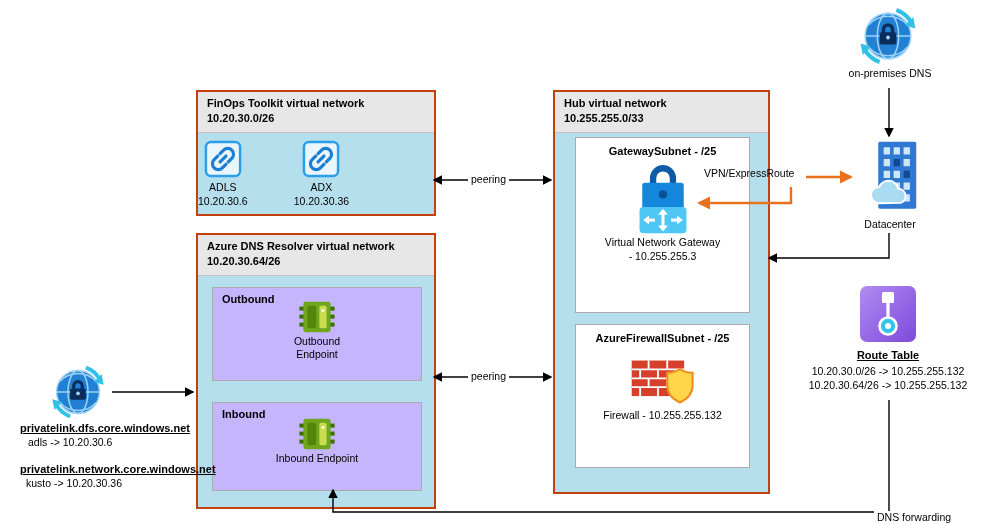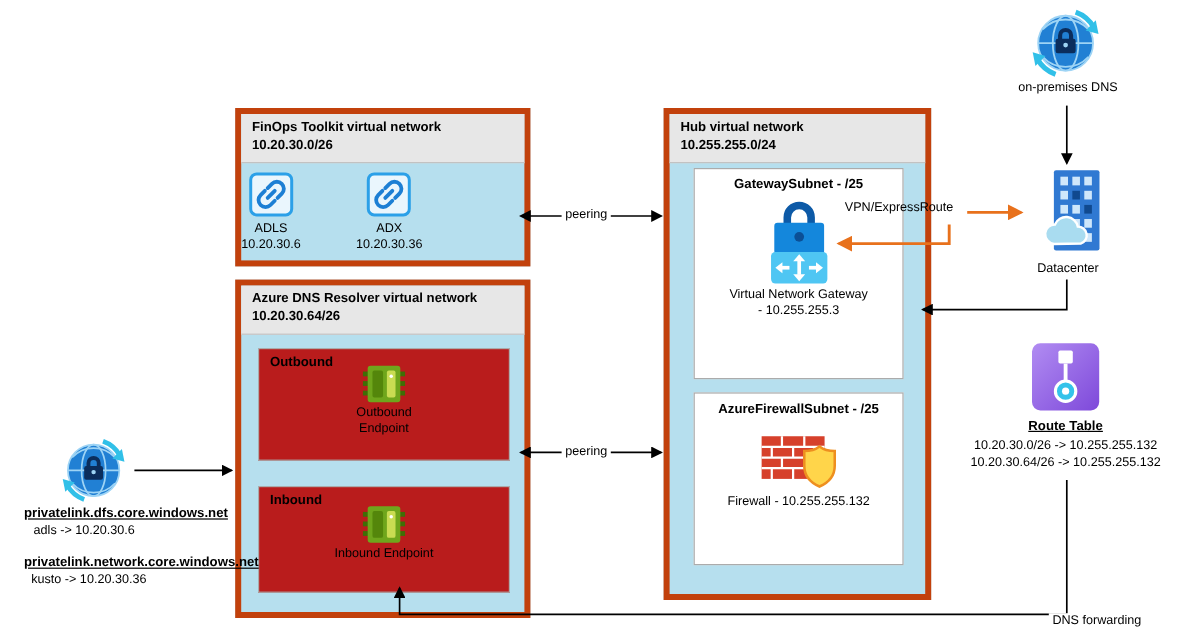--- a/index.html
+++ b/index.html
@@ -1,38 +1,38 @@
 <!DOCTYPE html>
 <html><head>
 <meta charset="utf-8">
 <style>
   html,body{margin:0;padding:0;}
   body{font-family:"Liberation Sans",sans-serif;color:#000;background:#fff;}
   #canvas{position:relative;width:995px;height:523px;background:#fff;overflow:hidden;}
 
-  .vnet-box{position:absolute;background:#b6dfee;border:5px solid #c2410c;}
+  .vnet-box{position:absolute;background:#b6dfee;border:2px solid #c2410c;}
   .vnet-header{background:#e7e7e7;border-bottom:1px solid #c2c2c2;padding:4px 9px 5px;font-size:11px;font-weight:bold;line-height:1.4;}
 
   .finops{left:196px;top:90px;width:236px;height:122px;}
   .finops-body{position:absolute;left:0;right:0;top:40px;bottom:0;display:flex;gap:46px;padding-top:7px;}
   .node{text-align:center;font-size:10.5px;line-height:1.3;}
   .node svg{display:block;margin:0 auto 2px;}
 
   .hub{left:553px;top:90px;width:213px;height:400px;}
   .resolver{left:196px;top:233px;width:236px;height:272px;}
 
   .subnet-box{position:absolute;background:#fff;border:1px solid #ababab;text-align:center;}
   .gw-subnet{left:20px;top:45px;width:173px;height:174px;}
   .fw-subnet{left:20px;top:232px;width:173px;height:142px;}
   .subnet-title{font-weight:bold;font-size:11px;padding-top:7px;}
   .subnet-label{font-size:10.5px;line-height:1.3;width:120px;margin:1px auto 0;}
   .gw-subnet svg{display:block;margin:4px auto 0;}
   .fw-subnet svg{display:block;margin:9px auto 2px;}
 
-  .ep-box{position:absolute;background:#b91c1c;border:1px solid #ababab;}
+  .ep-box{position:absolute;background:#c4b5fd;border:1px solid #ababab;}
   .outbound{left:14px;top:52px;width:208px;height:92px;}
   .inbound{left:14px;top:167px;width:208px;height:87px;}
   .ep-title{position:absolute;left:9px;top:5px;font-weight:bold;font-size:11px;}
   .ep-content{position:absolute;left:0;right:0;text-align:center;font-size:10.5px;line-height:1.25;}
   .outbound .ep-content{top:13px;}
   .inbound .ep-content{top:15px;text-align:center;}
   .ep-content svg{display:block;margin:0 auto 2px;}
   .ep-label-wrap{width:72px;margin:0 auto;}
 
   .abs{position:absolute;}
@@ -124,21 +124,21 @@
           <circle cx="29.5" cy="12" r="1.8" fill="#fff"></circle>
         </svg>
         <div>Inbound Endpoint</div>
       </div>
     </div>
   </div>
 
   <div class="vnet-box hub">
     <div class="vnet-header">
       <div>Hub virtual network</div>
-      <div>10.255.255.0/24</div>
+      <div>10.255.255.0/33</div>
     </div>
     <div class="subnet-box gw-subnet">
       <div class="subnet-title">GatewaySubnet - /25</div>
       <svg width="58" height="74" viewBox="0 0 64 82">
         <path d="M21 26 v-7 a11 11 0 0 1 22 0 v7" fill="none" stroke="#0d5aa7" stroke-width="7"></path>
         <rect x="9" y="24" width="46" height="29" rx="3" fill="#1487dc"></rect>
         <circle cx="32" cy="37" r="4.5" fill="#0b4f96"></circle>
         <rect x="6" y="51" width="52" height="29" rx="4" fill="#4fc6f3"></rect>
         <g fill="#fff">
           <polygon points="32,53 26.5,59.5 37.5,59.5"></polygon>

